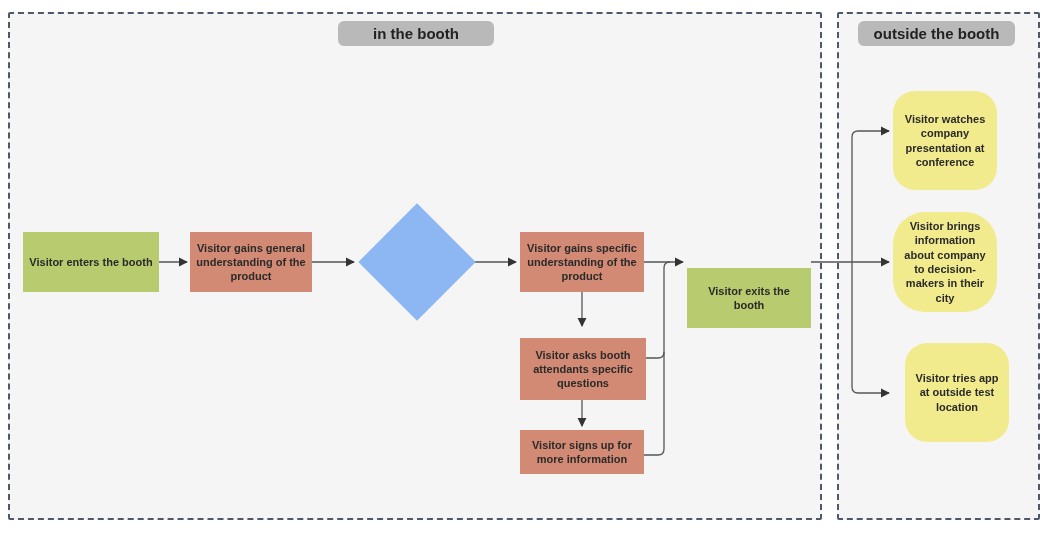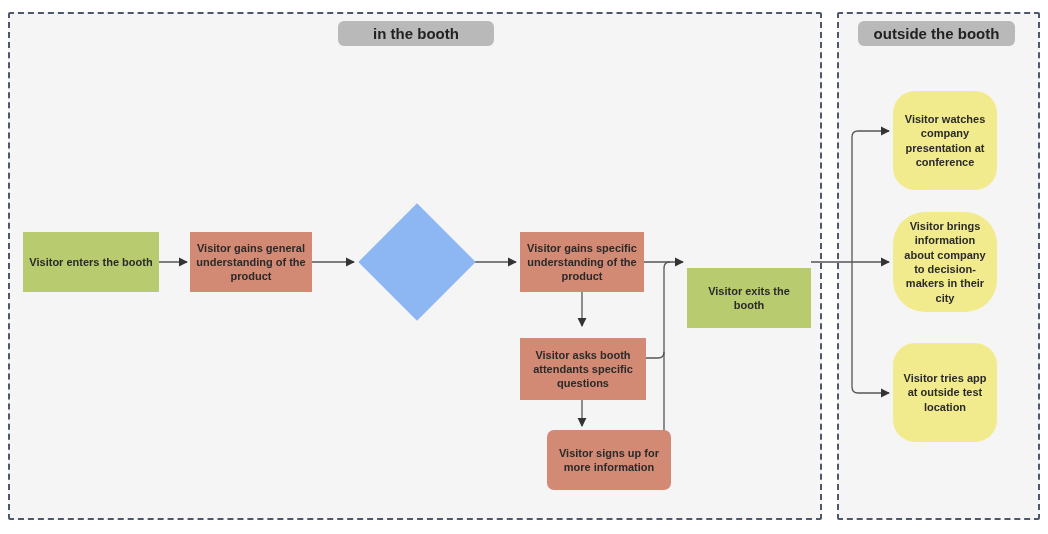--- a/index.html
+++ b/index.html
@@ -40,21 +40,21 @@
     font-size: 11px; font-weight: bold; color: #2a2a2a;
     line-height: 1.3;
     box-sizing: border-box;
     padding: 4px 6px;
   }
   .n-enters   { left: 23px;  top: 232px; width: 136px; height: 60px; }
   .n-general  { left: 190px; top: 232px; width: 122px; height: 60px; }
   .n-diamond  { left: 358px; top: 204px; width: 117px; height: 116px; padding: 0; }
   .n-specific { left: 520px; top: 232px; width: 124px; height: 60px; }
   .n-asks     { left: 520px; top: 330px; width: 126px; height: 62px; margin-top: 8px; }
-  .n-signs    { left: 547px; top: 430px; width: 124px; height: 60px; border-radius: 7px; }
+  .n-signs    { left: 520px; top: 430px; width: 124px; height: 44px; }
   .n-exits    { left: 687px; top: 232px; width: 124px; height: 60px; }
   .n-watches  { left: 893px; top: 91px;  width: 104px; height: 99px;  border-radius: 22px; }
   .n-brings   { left: 893px; top: 212px; width: 104px; height: 100px; border-radius: 32px; }
   .n-triesout { left: 893px; top: 343px; width: 104px; height: 99px;  border-radius: 22px; }
 
   .diamond-shape {
     position: absolute; left: 50%; top: 50%;
     width: 83px; height: 83px;
     transform: translate(-50%, -50%) rotate(45deg);
   }
@@ -132,17 +132,17 @@
   </div>
 
   <div class="node n-watches" style="background-color: rgb(242, 235, 142);">
     <span>Visitor watches company presentation at conference</span>
   </div>
 
   <div class="node n-brings" style="background-color: rgb(242, 235, 142);">
     <span>Visitor brings information about company to decision-makers in their city</span>
   </div>
 
-  <div class="node n-triesout" style="background-color: rgb(242, 235, 142);">
+  <div class="node n-triesout" style="background-color: rgb(242, 235, 142); margin-left: 12px;">
     <span>Visitor tries app at outside test location</span>
   </div>
 
 </div>
 
 </body></html>

